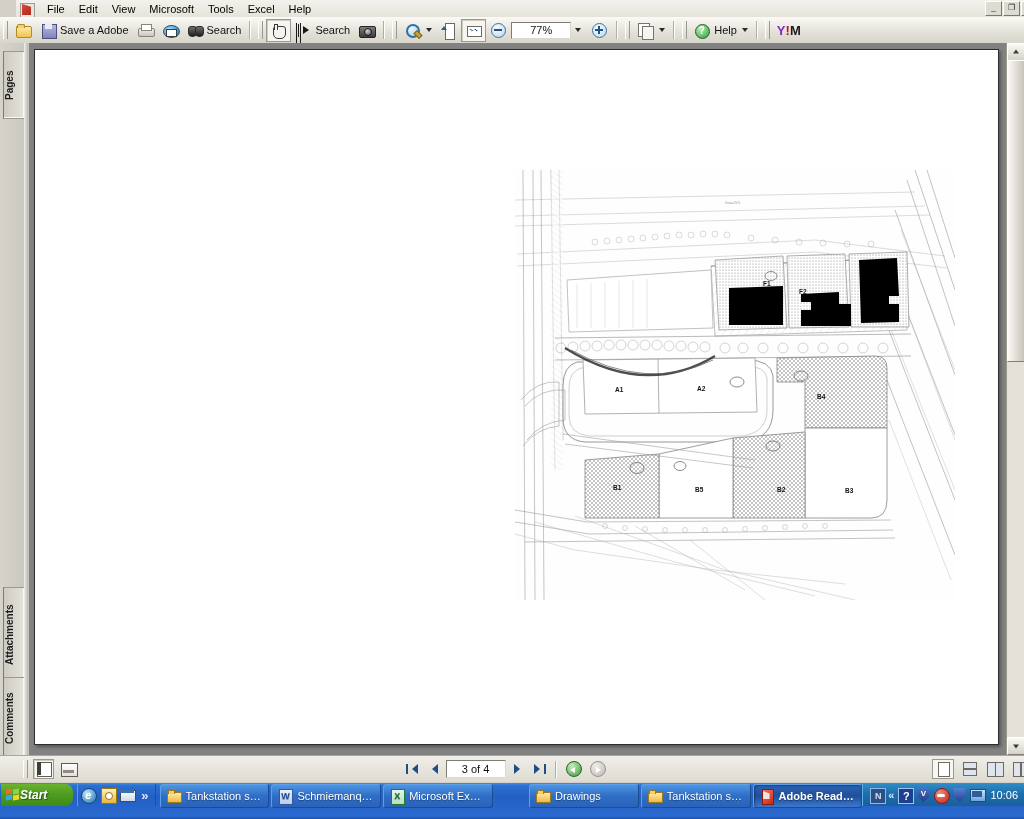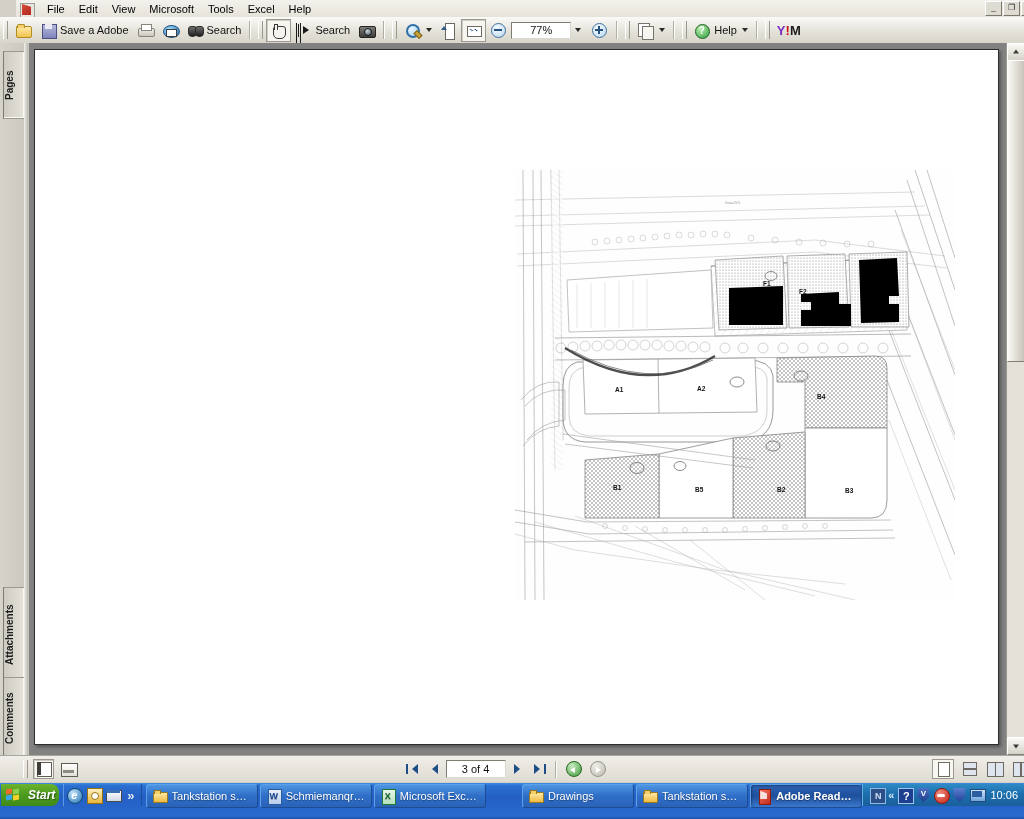--- a/index.html
+++ b/index.html
@@ -246,25 +246,25 @@
   .lb-contfacing::before{content:"";position:absolute;left:2px;top:2px;width:6px;height:13px;background:#dfe5ef;border:1px solid #6d6a63;}
   .lb-contfacing::after{content:"";position:absolute;left:10px;top:2px;width:6px;height:13px;background:#dfe5ef;border:1px solid #6d6a63;}
 
   
   .taskbar {
     position: absolute; left: 0; top: 783px; width: 1024px; height: 36px;
     background: linear-gradient(#3f8cdf 0%, #2a6fd0 8%, #245fc4 40%, #2a6ad0 92%, #1c4fa8 100%);
     display: flex; align-items: flex-start;
   }
   .startbtn {
-    height: 22px; margin: 1px 4px 0 1px; padding: 0 4px 0 5px;
+    height: 22px; margin: 1px 4px 0 1px; padding: 0 26px 0 5px;
     background: linear-gradient(#6cb32f 0%, #4e9c20 45%, #3f8a18 100%);
     border-radius: 0 8px 8px 0;
     color: #fff; font-weight: bold; font-style: italic; font-size: 12px;
-    display: flex; align-items: center; gap: 8px;
+    display: flex; align-items: center; gap: 0;
     text-shadow: 1px 1px 1px rgba(0,0,0,0.45);
   }
   .winflag { width:14px;height:13px;position:relative;display:inline-block; }
   .winflag i{position:absolute;width:6px;height:5px;display:block;}
   .winflag i:nth-child(1){left:0;top:0;background:#f06b2b;transform:skewY(-8deg);}
   .winflag i:nth-child(2){left:7px;top:0;background:#8fd14f;transform:skewY(-8deg);}
   .winflag i:nth-child(3){left:0;top:6px;background:#39a7e8;transform:skewY(-8deg);}
   .winflag i:nth-child(4){left:7px;top:6px;background:#f6d32b;transform:skewY(-8deg);}
 
   .quicklaunch {

